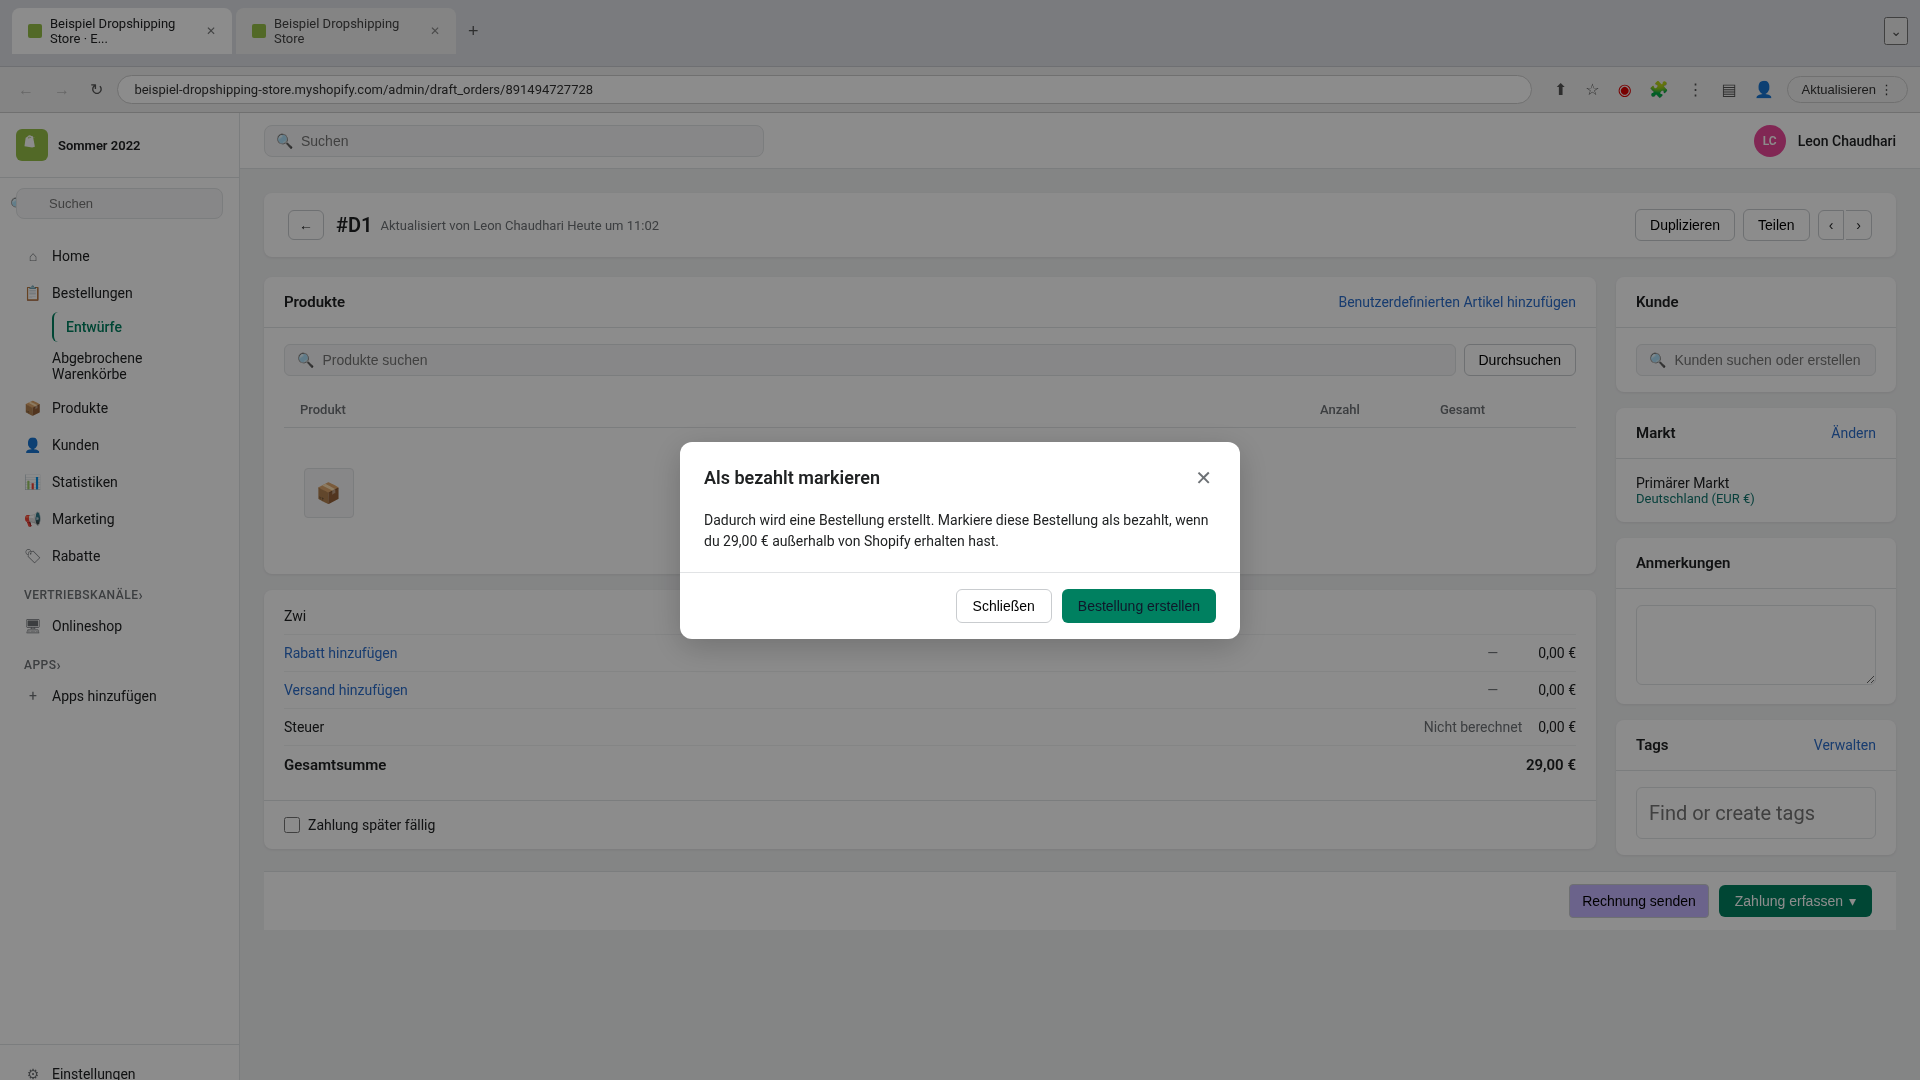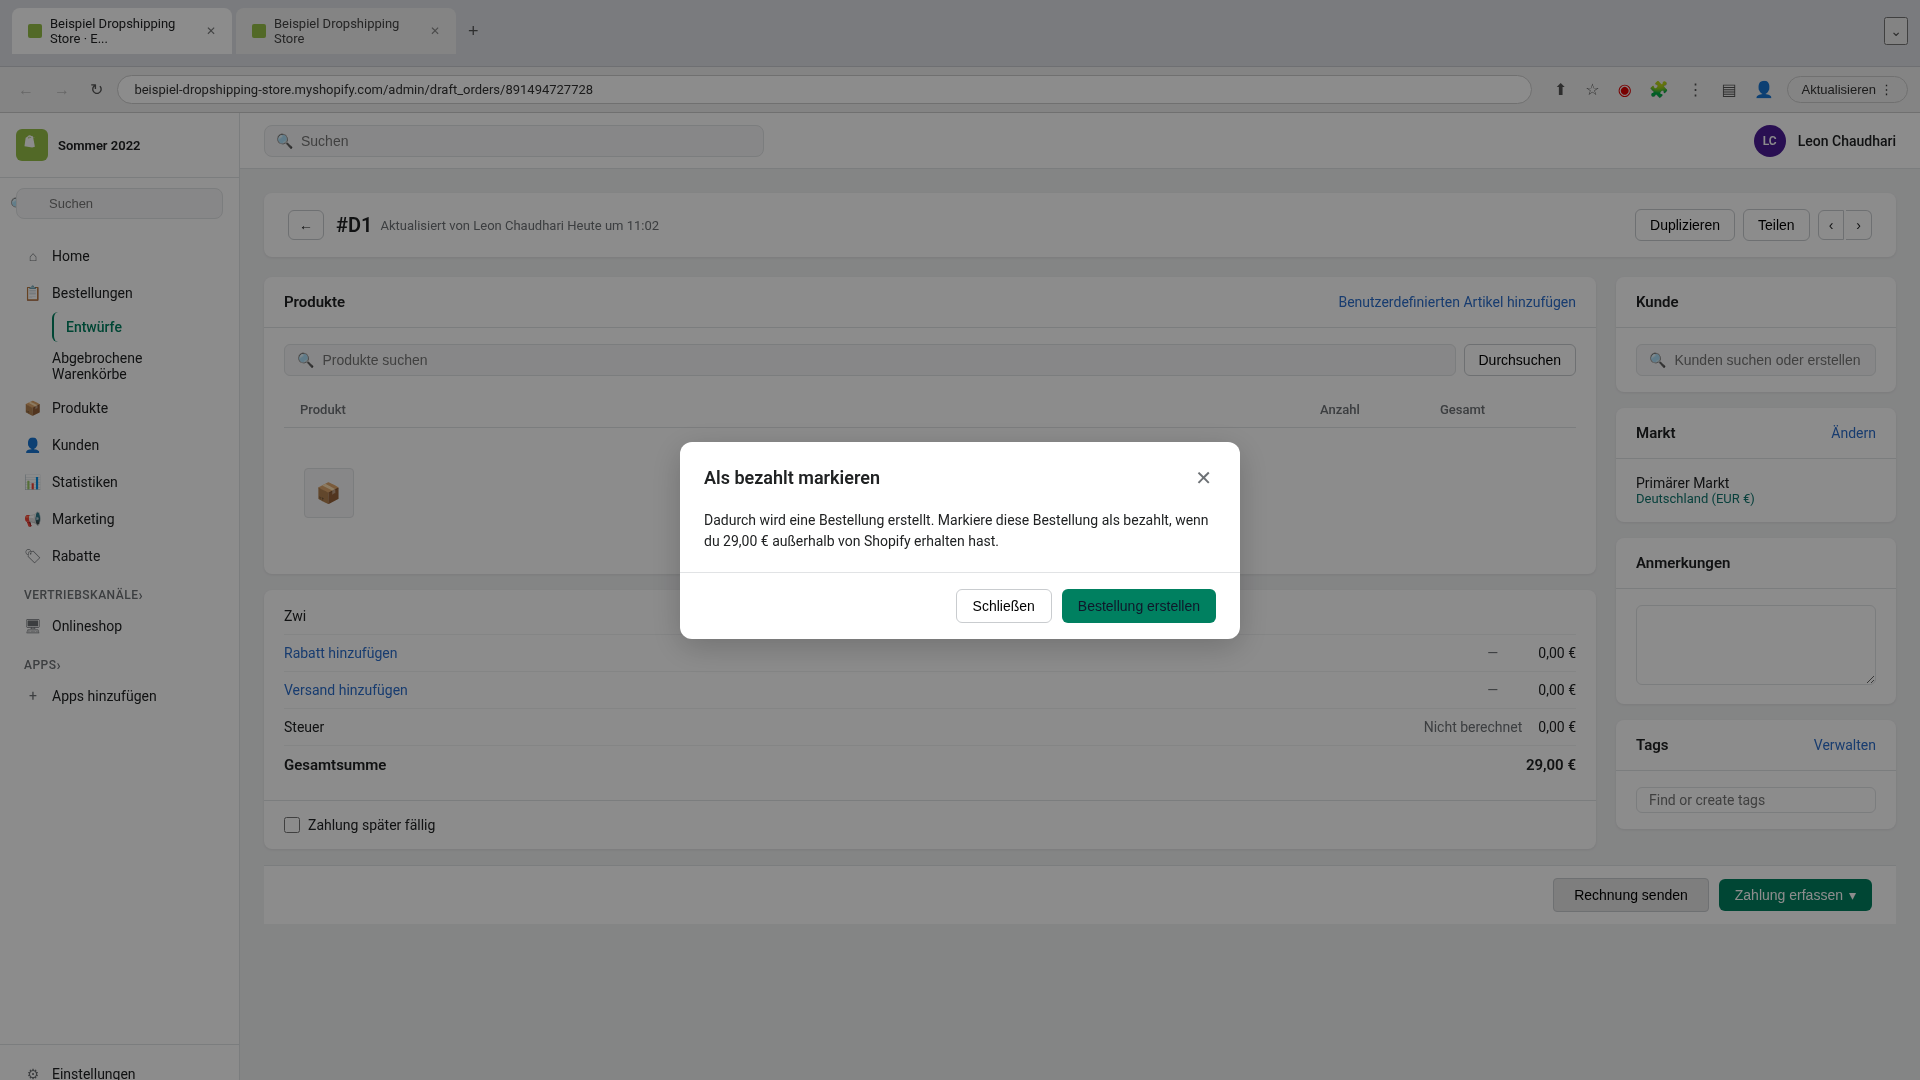--- a/index.html
+++ b/index.html
@@ -52,21 +52,21 @@
 
     
     .main-content { flex: 1; overflow-y: auto; background: #f1f2f3; position: relative; }
 
     
     .main-header { background: #fff; padding: 0 24px; display: flex; align-items: center; gap: 16px; border-bottom: 1px solid #e1e3e5; height: 56px; }
     .header-search { flex: 1; max-width: 500px; position: relative; }
     .header-search input { width: 100%; background: #f6f6f7; border: 1px solid #e1e3e5; border-radius: 8px; padding: 7px 12px 7px 36px; font-size: 14px; outline: none; }
     .header-search-icon { position: absolute; left: 12px; top: 50%; transform: translateY(-50%); color: #6d7175; }
     .header-right { display: flex; align-items: center; gap: 12px; margin-left: auto; }
-    .avatar { width: 32px; height: 32px; background: #4c1d95; border-radius: 50%; display: flex; align-items: center; justify-content: center; color: white; font-size: 12px; font-weight: 600; }
+    .avatar { width: 32px; height: 32px; background: #ec4899; border-radius: 50%; display: flex; align-items: center; justify-content: center; color: white; font-size: 12px; font-weight: 600; }
     .user-name { font-size: 14px; font-weight: 500; }
 
     
     .page-content { padding: 24px; }
     .page-header { display: flex; align-items: center; gap: 12px; margin-bottom: 20px; background: #fff; padding: 16px 24px; border-radius: 8px; box-shadow: 0 1px 3px rgba(0,0,0,0.08); }
     .back-btn { background: none; border: 1px solid #c9cccf; border-radius: 6px; padding: 6px 10px; cursor: pointer; color: #202223; font-size: 14px; }
     .page-title-section { display: flex; align-items: center; gap: 8px; }
     .page-order-id { font-size: 20px; font-weight: 600; }
     .page-subtitle { font-size: 13px; color: #6d7175; }
     .page-actions { margin-left: auto; display: flex; align-items: center; gap: 8px; }
@@ -101,32 +101,32 @@
     .payment-label { color: #202223; }
     .payment-link { color: #2c6ecb; cursor: pointer; text-decoration: none; }
     .payment-value { color: #202223; }
     .payment-note { color: #6d7175; }
     .payment-row.total { font-weight: 600; font-size: 15px; }
 
     .payment-later-row { padding: 16px 20px; border-top: 1px solid #e1e3e5; display: flex; align-items: center; gap: 8px; }
     .payment-later-row input[type=checkbox] { width: 16px; height: 16px; cursor: pointer; }
 
     .action-bar { background: #fff; border-top: 1px solid #e1e3e5; padding: 12px 24px; display: flex; align-items: center; justify-content: flex-end; gap: 10px; position: sticky; bottom: 0; }
-    .btn-invoice { background: #e5e5e5; border: 1px solid #c9cccf; border-radius: 4px; padding: 8px 20px; cursor: pointer; font-size: 14px; font-weight: 500; }
+    .btn-invoice { background: #c4b5fd; border: 1px solid #c9cccf; border-radius: 4px; padding: 8px 12px; cursor: pointer; font-size: 14px; font-weight: 500; }
     .btn-payment { background: #008060; border: none; border-radius: 6px; padding: 8px 16px; cursor: pointer; font-size: 14px; font-weight: 500; color: white; display: flex; align-items: center; gap: 6px; }
 
     
     .right-col {}
     .market-link { color: #2c6ecb; cursor: pointer; text-decoration: none; font-size: 14px; }
     .market-value { font-size: 14px; color: #202223; }
     .market-sub { font-size: 13px; color: #0f766e; }
 
     .notes-area { width: 100%; border: 1px solid #e1e3e5; border-radius: 6px; padding: 10px; font-size: 14px; resize: vertical; min-height: 80px; outline: none; font-family: inherit; }
 
-    .tags-input { width: 100%; border: 1px solid #e1e3e5; border-radius: 6px; padding: 4px 12px; font-size: 14px; outline: none; font-family: inherit; color: #6d7175; }
+    .tags-input { width: 100%; border: 1px solid #e1e3e5; border-radius: 6px; padding: 13px 12px; font-size: 20px; outline: none; font-family: inherit; color: #6d7175; }
 
     
     .overlay { position: fixed; top: 0; left: 0; right: 0; bottom: 0; background: rgba(0,0,0,0.45); z-index: 100; display: flex; align-items: center; justify-content: center; }
     .modal { background: #fff; border-radius: 12px; width: 560px; max-width: 90%; box-shadow: 0 8px 32px rgba(0,0,0,0.2); overflow: hidden; }
     .modal-header { padding: 20px 24px 16px; display: flex; align-items: center; justify-content: space-between; }
     .modal-title { font-size: 18px; font-weight: 600; }
     .modal-close { background: none; border: none; font-size: 20px; cursor: pointer; color: #6d7175; padding: 4px; border-radius: 4px; }
     .modal-body { padding: 0 24px 20px; }
     .modal-text { font-size: 14px; color: #202223; line-height: 1.5; }
     .modal-footer { padding: 16px 24px; display: flex; justify-content: flex-end; gap: 10px; border-top: 1px solid #e1e3e5; }

